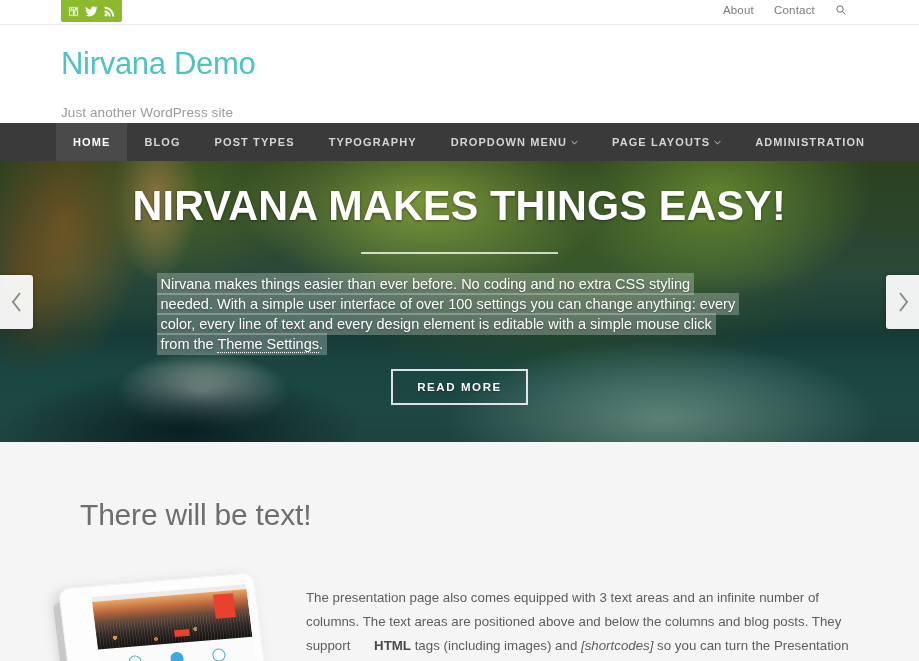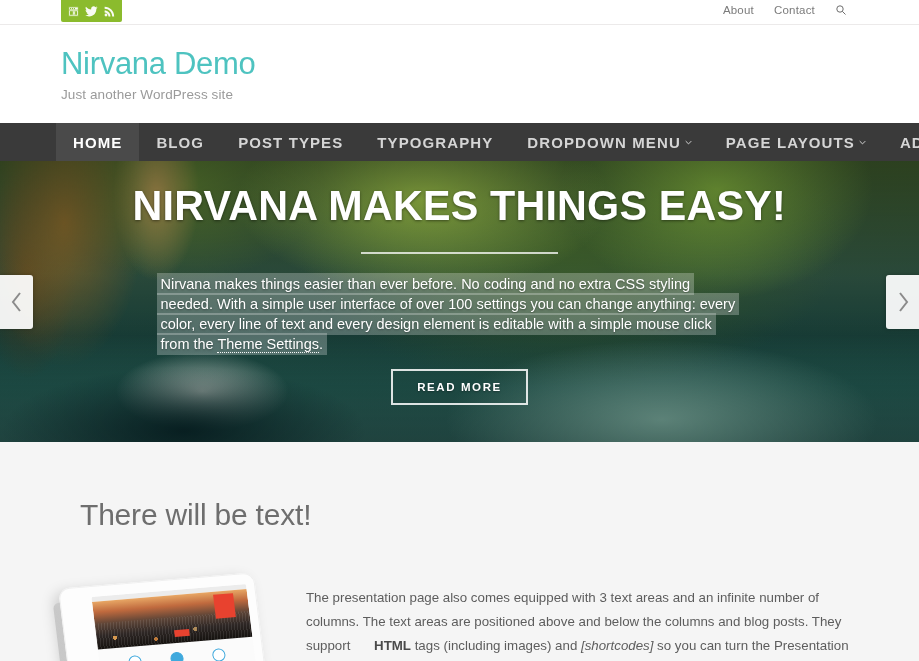--- a/index.html
+++ b/index.html
@@ -36,32 +36,32 @@
   .topnav .search-i { width:12px; height:12px; display:block; cursor:pointer; }
 
   
   .header { height:98px; padding:22px 0 4px 61px; background:#fff; }
   .site-title {
     font-size:31px; color:#4ec3c0; font-weight:400;
     letter-spacing:-.3px; line-height:1.12;
   }
   .site-desc {
     font-size:13.5px; color:#9a9a9a; font-weight:400;
-    margin-top:5px; letter-spacing:.1px;
+    margin-top:23px; letter-spacing:.1px;
   }
 
   
   .mainnav {
     height:38px; background:#3a3a3a;
     display:flex; align-items:stretch; padding-left:56px;
   }
   .navitem {
     display:flex; align-items:center; gap:4px;
     padding:0 17px; cursor:pointer;
-    font-size:15px; font-weight:700; letter-spacing:1.1px;
+    font-size:11px; font-weight:700; letter-spacing:1.1px;
     color:#d5d5d5; text-transform:uppercase;
     white-space:nowrap;
   }
   .navitem.active { background:#4a4a4a; color:#ffffff; }
   .caret { width:7px; height:5px; display:block; flex:none; margin-top:1px; }
 
   
   .slider {
     position:relative; height:281px; overflow:hidden;
     background:#2c5248;

